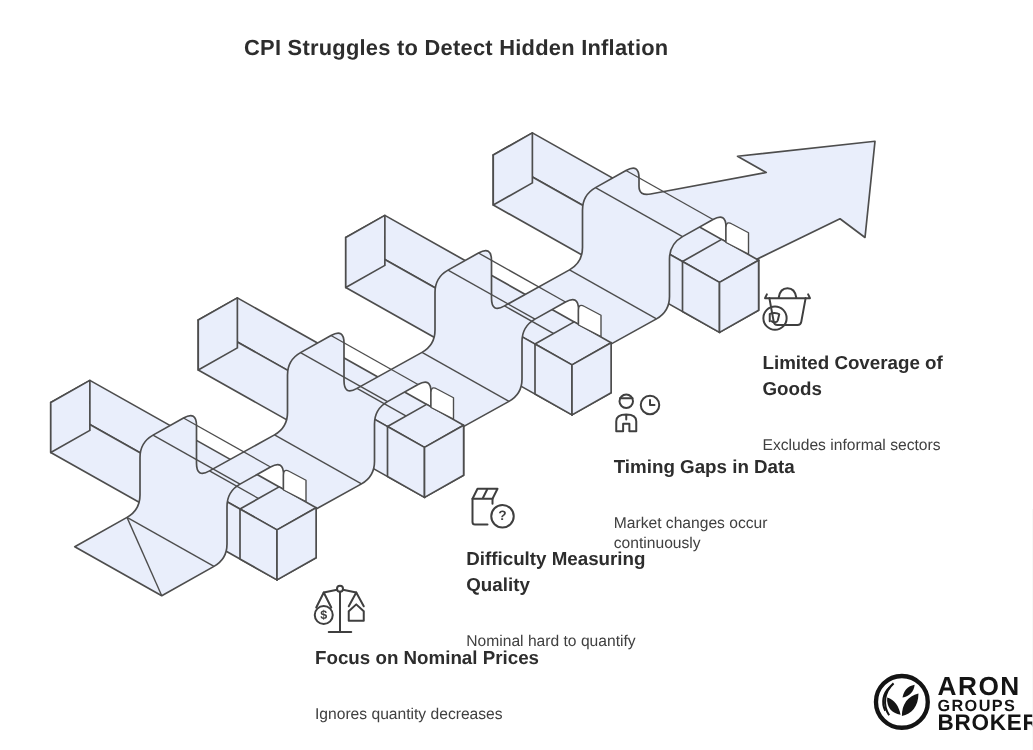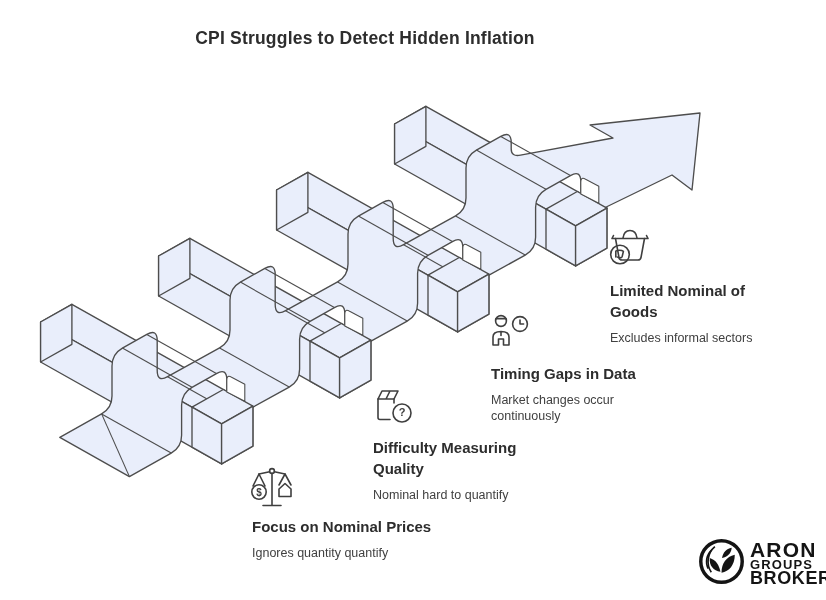--- a/index.html
+++ b/index.html
@@ -23,21 +23,21 @@
   .scene{position:absolute;left:0;top:0;}
   .scene path{vector-effect:non-scaling-stroke;}
   .iso{fill:var(--ribbonFill);stroke:var(--outline);stroke-width:1.35;stroke-linejoin:round;}
   .crease{fill:none;stroke:var(--outline);stroke-width:1.1;}
   .gap{fill:#ffffff;stroke:var(--outline);stroke-width:1.1;stroke-linejoin:round;}
   .item{position:absolute;}
   .item-title{
     font-size:15px;font-weight:bold;color:var(--titleColor);line-height:21px;
   }
   .item-sub{
-    font-size:12.5px;color:var(--textColor);line-height:16px;margin-top:8px;
+    font-size:12.5px;color:var(--textColor);line-height:16px;margin-top:26px;
   }
   .item-icon{position:absolute;}
   .item-icon svg{display:block;}
   .ic{fill:none;stroke:var(--iconStroke);stroke-width:1.6;stroke-linecap:round;stroke-linejoin:round;}
   .ic-txt{font-family:"Liberation Sans",sans-serif;fill:var(--iconStroke);font-weight:bold;}
   .logo{position:absolute;left:697px;top:537px;width:122px;height:52px;}
   .logo-mark{position:absolute;left:0;top:0;}
   .logo-text{position:absolute;left:53px;top:5px;color:var(--logoColor);font-weight:800;}
   .logo-l1{font-size:21px;letter-spacing:1.2px;line-height:16px;}
   .logo-l2{font-size:13px;letter-spacing:1.1px;line-height:13.5px;}
@@ -160,21 +160,21 @@
         <circle class="ic" cx="24" cy="6" r="2.4"></circle>
         <path class="ic" d="M21.6 6.8 L11 9 M26.4 6.8 L37 9 M24 8.4 L24 40 M15 40.5 L33 40.5"></path>
         <path class="ic" d="M11 9 L5 21 M11 9 L17 21"></path>
         <circle class="ic" cx="11" cy="27" r="7.2"></circle>
         <text class="ic-txt" x="11" y="30.6" font-size="10" text-anchor="middle">$</text>
         <path class="ic" d="M37 9 L31 20 M37 9 L43 20"></path>
         <path class="ic" d="M37 18.5 L43 24 L43 31.5 L31 31.5 L31 24 Z"></path>
       </svg>
     </div>
     <div class="item-title" style="width:200px;">Focus on Nominal Prices</div>
-    <div class="item-sub" style="width:200px;">Ignores quantity quantify</div>
+    <div class="item-sub" style="width:200px;">Ignores quantity decreases</div>
   </div>
 
   <div class="item" style="left:373px;top:437px;width:170px;">
     <div class="item-icon" style="left:-2px;top:-53px;">
       <svg width="46" height="46" viewBox="0 0 46 46">
         <path class="ic" d="M7 15 L11 7 L27 7 L23 15 M7 15 L23 15 M15 15 L19 7"></path>
         <path class="ic" d="M7 15 L7 33.5 Q7 35.5 9 35.5 L19 35.5 M23 15 L23 19"></path>
         <circle class="ic" cx="31" cy="29" r="9"></circle>
         <text class="ic-txt" x="31" y="32.4" font-size="11" text-anchor="middle">?</text>
       </svg>
@@ -200,21 +200,21 @@
   <div class="item" style="left:610px;top:280px;width:170px;">
     <div class="item-icon" style="left:-3px;top:-54px;">
       <svg width="46" height="46" viewBox="0 0 46 46">
         <path class="ic" d="M5 12.5 L41 12.5 M5 12.5 L6.5 9.5 M41 12.5 L39.5 9.5"></path>
         <path class="ic" d="M16 12 Q17 4.5 23 4.5 Q29 4.5 30 12"></path>
         <path class="ic" d="M8.5 12.5 L12 31.5 Q12.5 34 15 34 L31 34 Q33.5 34 34 31.5 L37.5 12.5"></path>
         <circle class="ic" cx="13" cy="28.5" r="9.3" fill="#ffffff"></circle>
         <path class="ic" d="M8.8 25.2 L8.8 31 M8.8 25.2 C10.6 24 14.6 24 16.4 25.4 L15.2 30.4 C14.6 32.2 11.6 32.2 10.4 31"></path>
       </svg>
     </div>
-    <div class="item-title" style="width:155px;">Limited Nominal of Goods</div>
+    <div class="item-title" style="width:155px;">Limited Coverage of Goods</div>
     <div class="item-sub" style="width:170px;">Excludes informal sectors</div>
   </div>
 
   <div class="logo">
     <div class="logo-mark">
       <svg width="49" height="49" viewBox="0 0 48 48">
         <circle cx="24" cy="24" r="20.3" fill="none" stroke="#141414" stroke-width="3.4"></circle>
         <path d="M24 35 C24 26 28.5 19.5 37 17.5 C37 27.5 31.5 34 24 35 Z" fill="#141414"></path>
         <path d="M23 34 C21.5 27 18.5 22.5 12.5 20.5 C11.8 28 16 32.8 23 34 Z" fill="#141414"></path>
         <path d="M24.5 20.5 C25.5 15 28.5 11.5 34 10.5 C33.5 16 30 19.5 24.5 20.5 Z" fill="#141414"></path>

